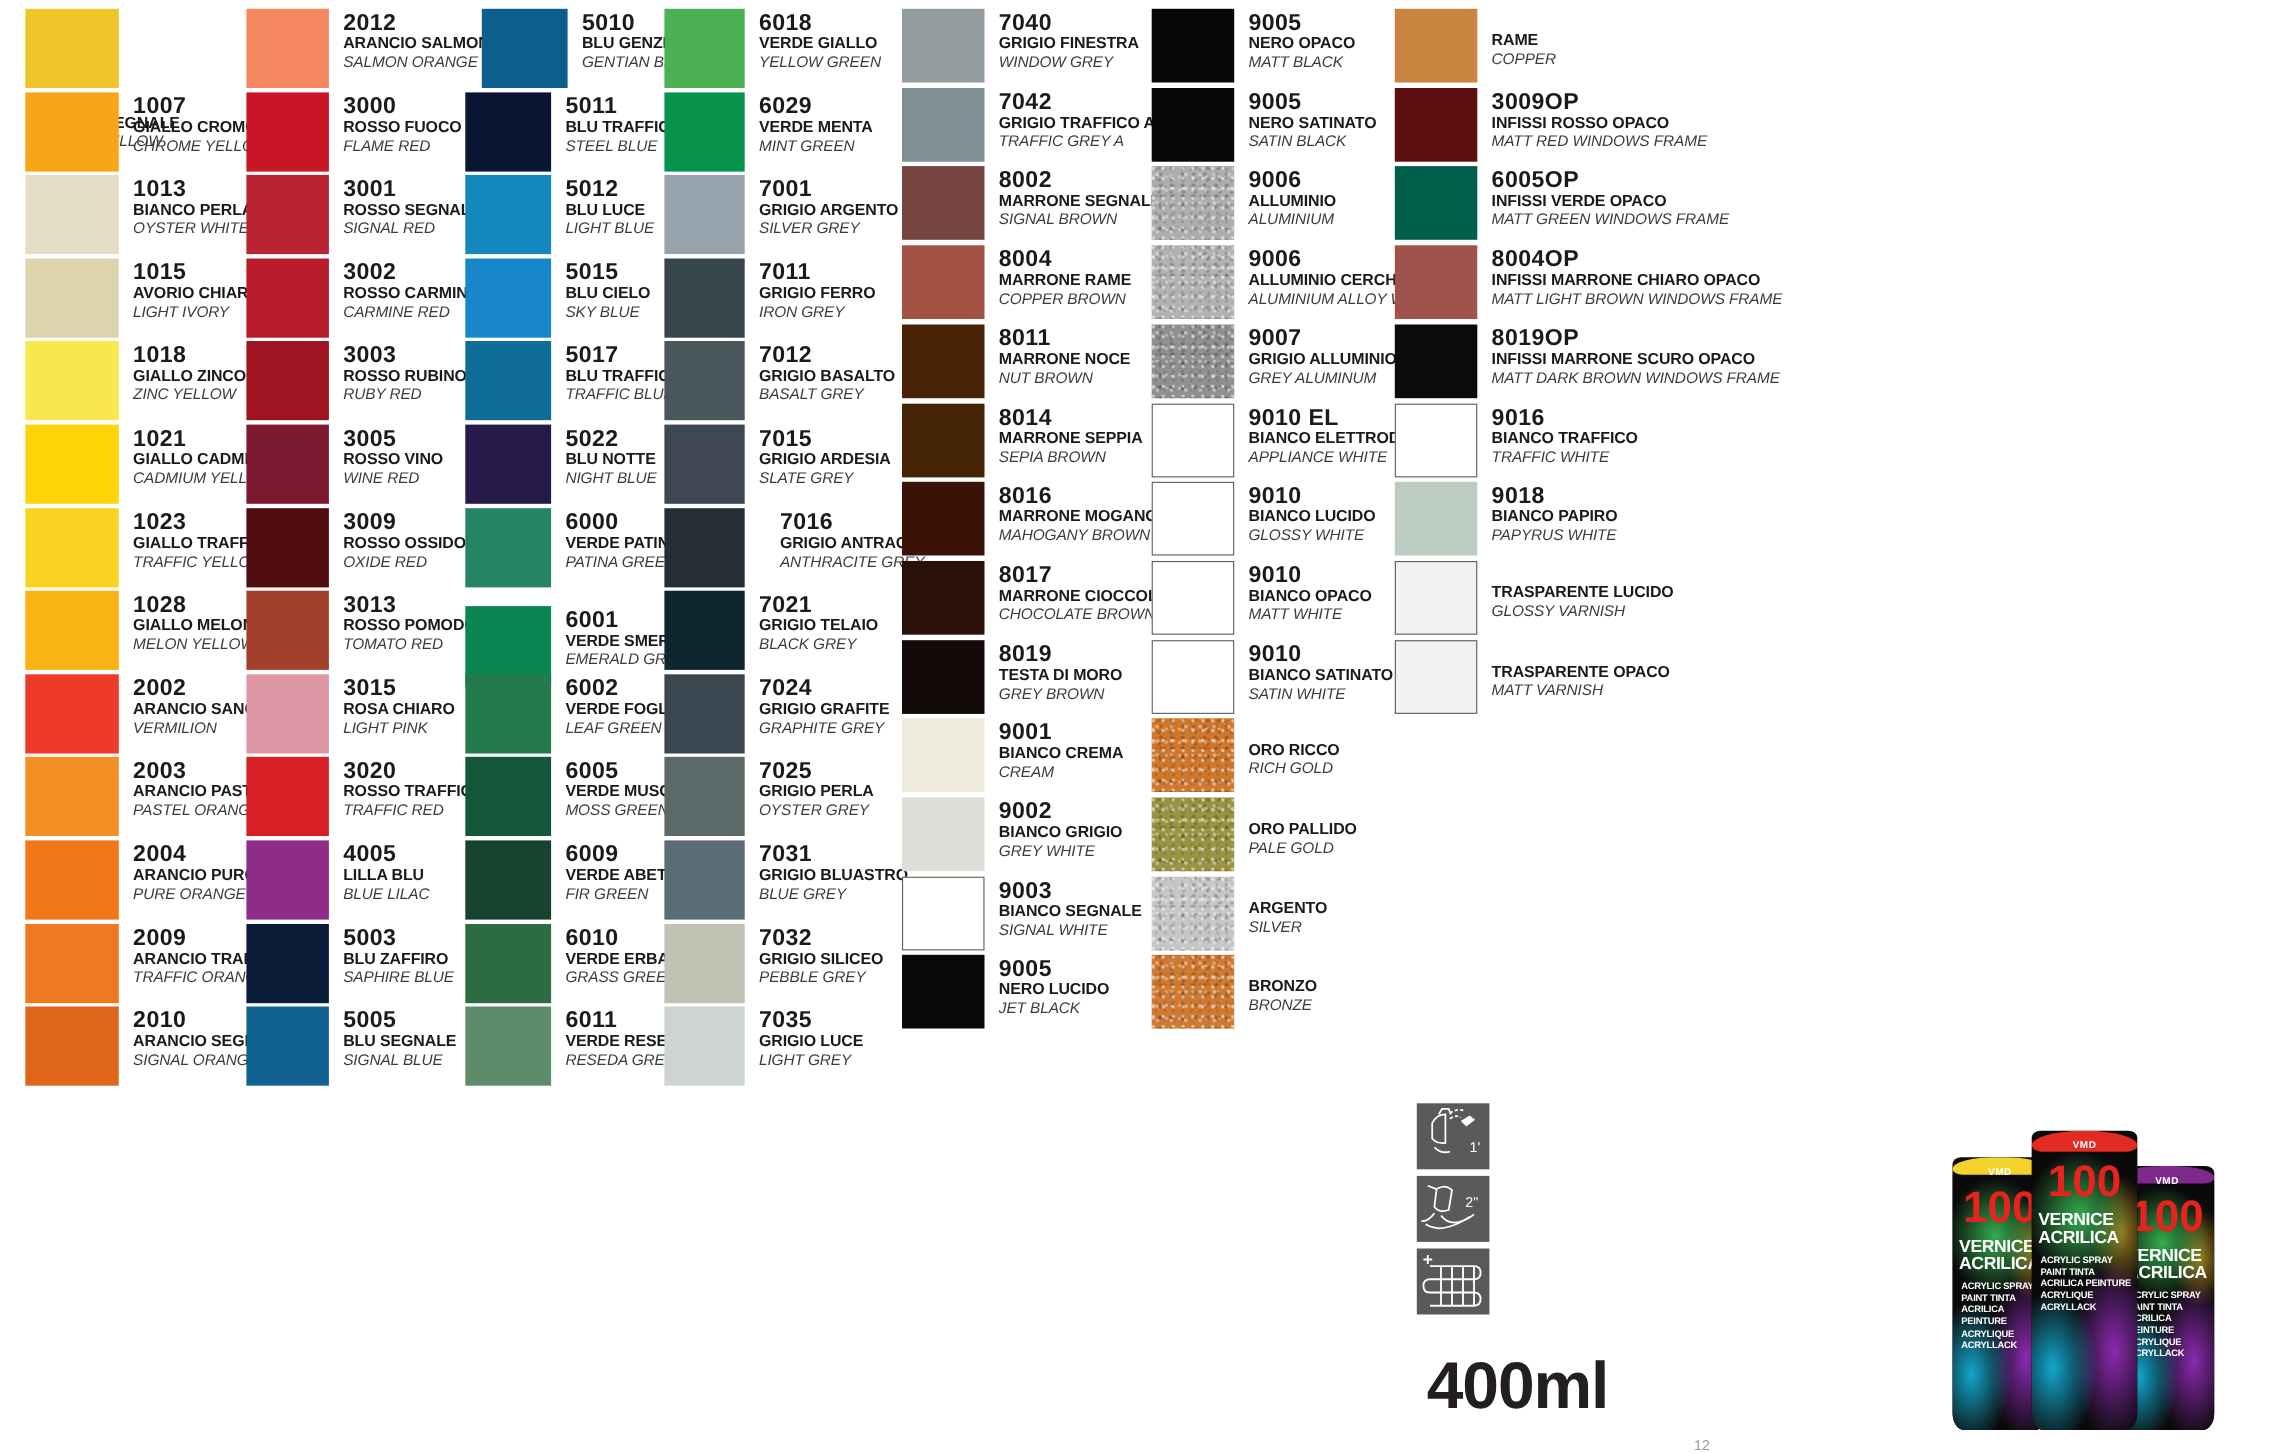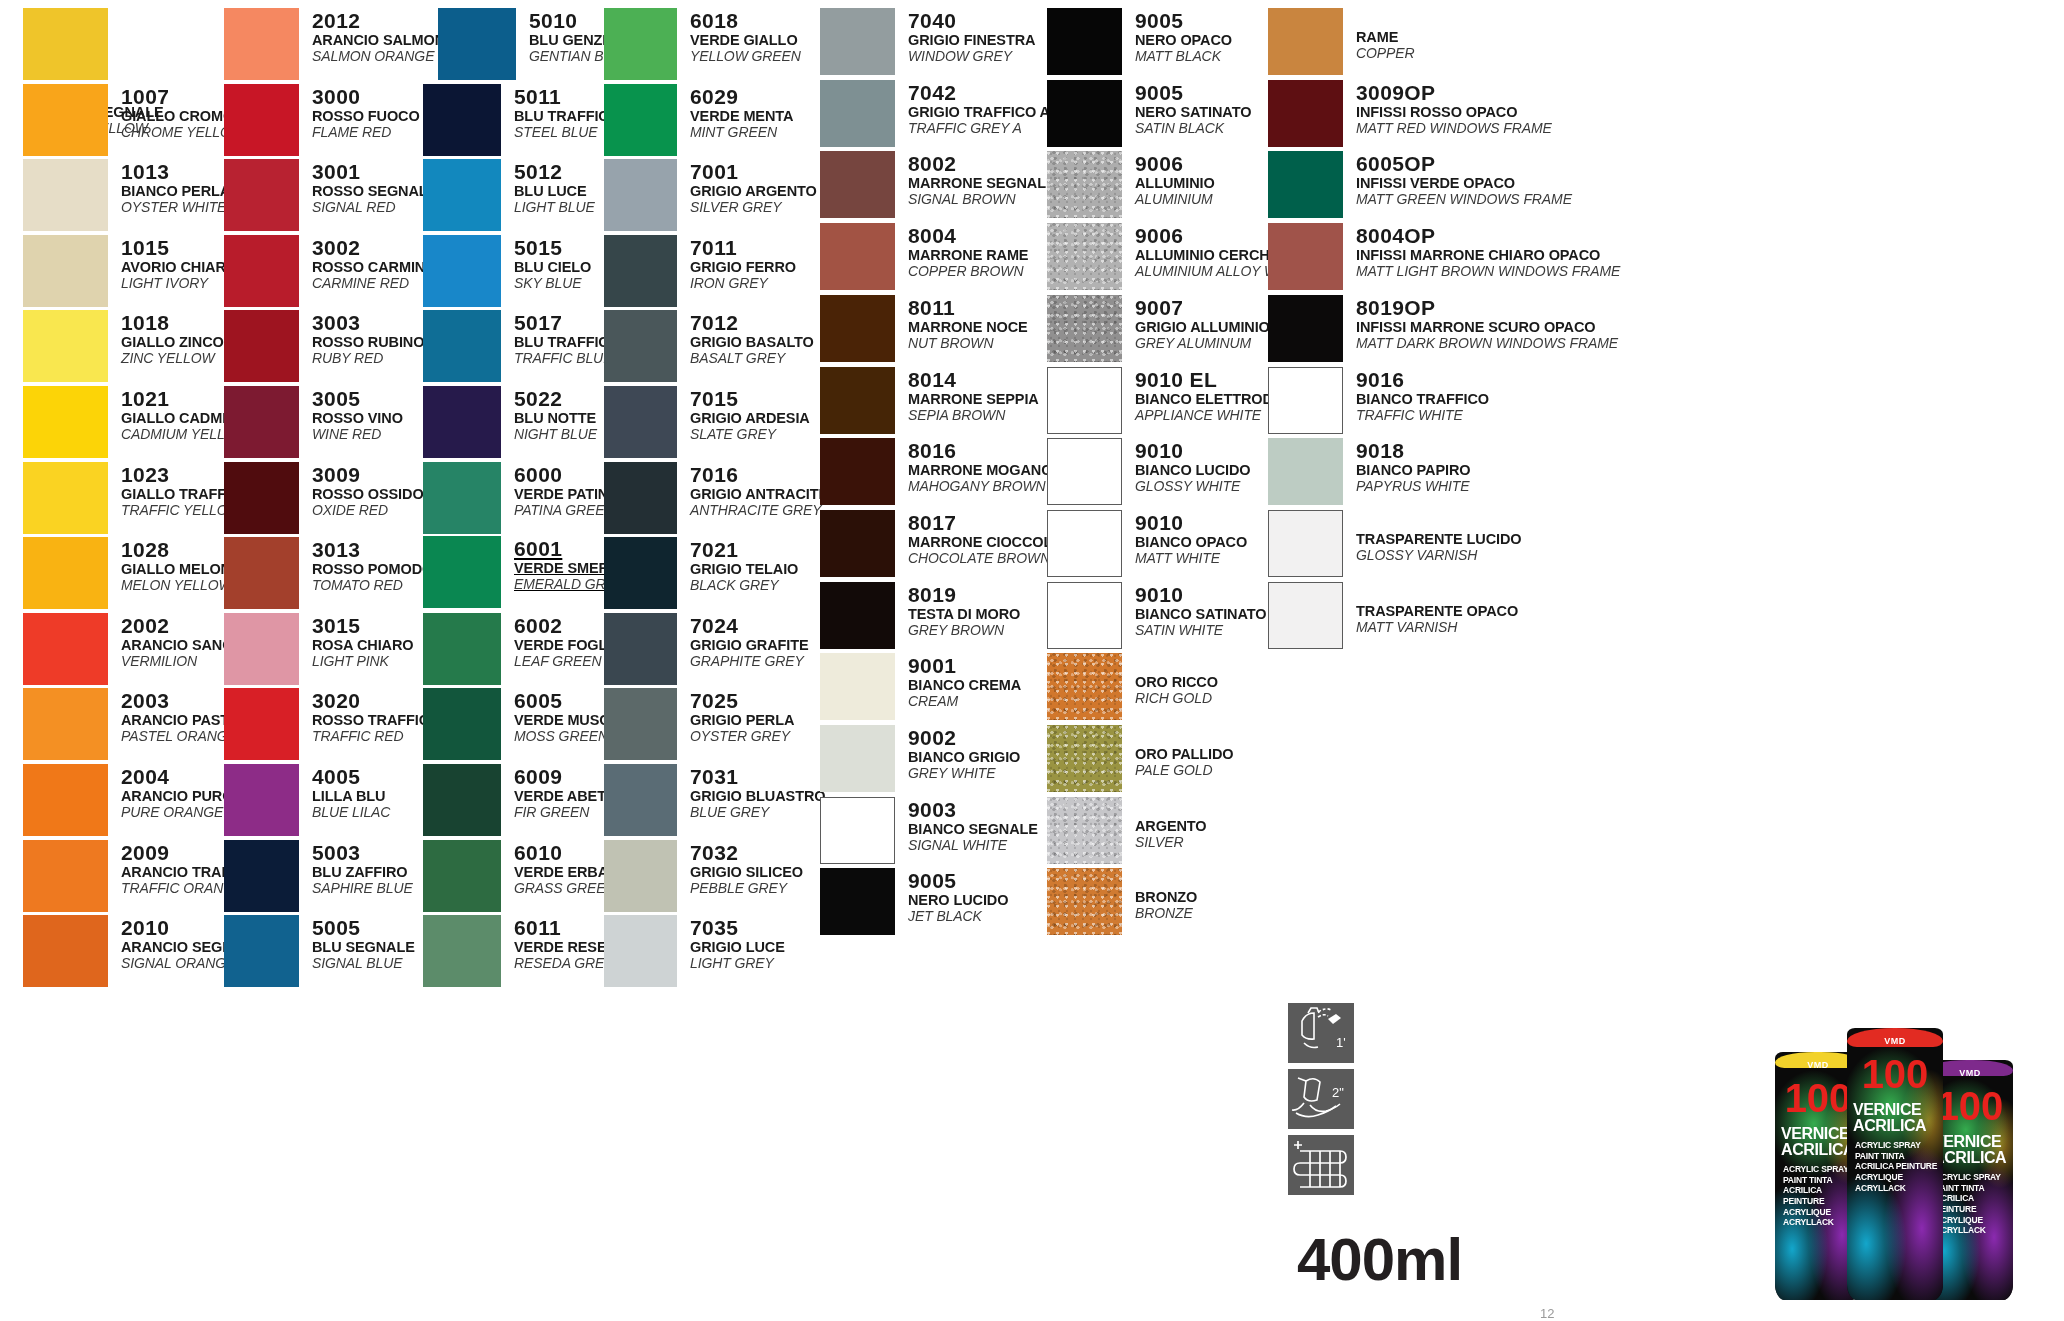--- a/index.html
+++ b/index.html
@@ -438,21 +438,21 @@
           </div>
         </div>
         <div class="swatch-row" style="position: absolute; top: 462px;">
           <div class="chip" style="width: 78px; height: 72px; background-color: rgb(38, 132, 102);"></div>
           <div class="labels">
             <div class="code">6000</div>
             <div class="name-it">VERDE PATINA</div>
             <div class="name-en">PATINA GREEN</div>
           </div>
         </div>
-        <div class="swatch-row" style="position: absolute; top: 536px; text-decoration: underline;">
+        <div class="swatch-row" style="position: absolute; top: 551px;">
           <div class="chip" style="width: 78px; height: 72px; background-color: rgb(10, 135, 81);"></div>
           <div class="labels">
             <div class="code">6001</div>
             <div class="name-it">VERDE SMERALDO</div>
             <div class="name-en">EMERALD GREEN</div>
           </div>
         </div>
         <div class="swatch-row" style="position: absolute; top: 613px;">
           <div class="chip" style="width: 78px; height: 72px; background-color: rgb(37, 122, 75);"></div>
           <div class="labels">
@@ -536,21 +536,21 @@
           </div>
         </div>
         <div class="swatch-row" style="position: absolute; top: 386px;">
           <div class="chip" style="width: 73px; height: 72px; background-color: rgb(62, 72, 85);"></div>
           <div class="labels">
             <div class="code">7015</div>
             <div class="name-it">GRIGIO ARDESIA</div>
             <div class="name-en">SLATE GREY</div>
           </div>
         </div>
-        <div class="swatch-row" style="position: absolute; top: 462px;">
+        <div class="swatch-row" style="position: absolute; top: 462px; gap: 19px;">
           <div class="chip" style="width: 73px; height: 72px; background-color: rgb(35, 47, 52);"></div>
           <div class="labels">
             <div class="code">7016</div>
             <div class="name-it">GRIGIO ANTRACITE</div>
             <div class="name-en">ANTHRACITE GREY</div>
           </div>
         </div>
         <div class="swatch-row" style="position: absolute; top: 537px;">
           <div class="chip" style="width: 73px; height: 72px; background-color: rgb(15, 37, 47);"></div>
           <div class="labels">

